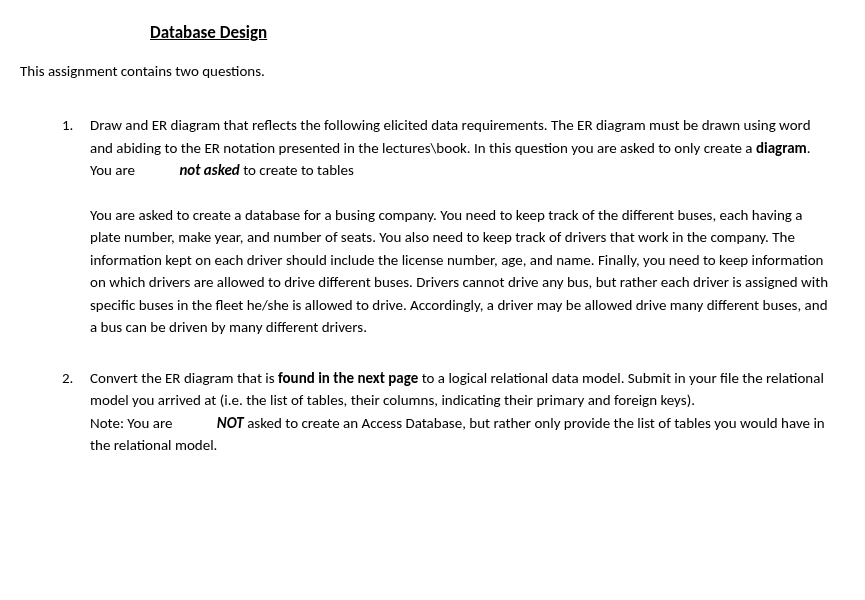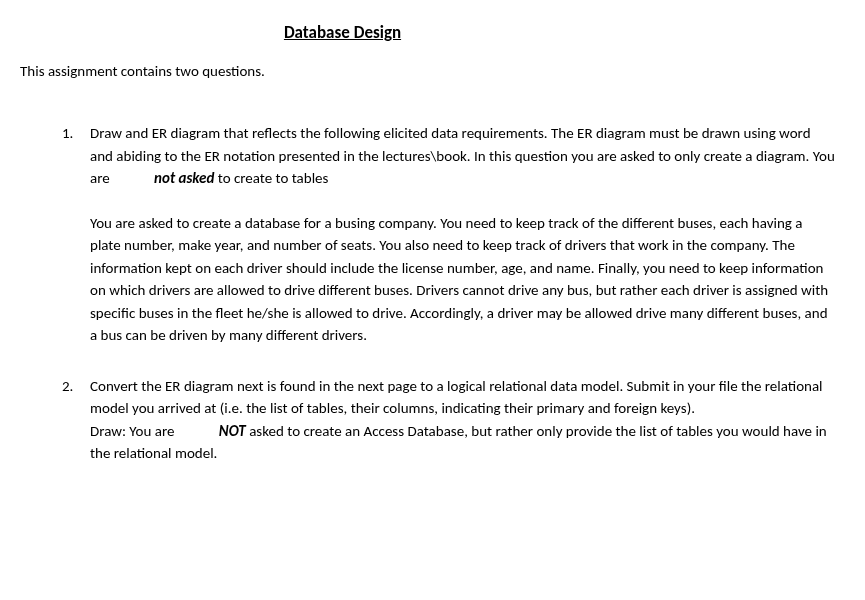--- a/index.html
+++ b/index.html
@@ -11,48 +11,47 @@
       font-family: Calibri, Arial, sans-serif;
       font-size: 15px;
       color: #000;
       background: #fff;
       width: 865px;
       height: 600px;
       padding: 20px 30px 20px 20px;
       line-height: 1.5;
     }
     .title {
-      text-align: center;
       font-weight: bold;
       text-decoration: underline;
       font-size: 17px;
       margin-bottom: 14px;
       margin-left: 130px;
       margin-right: 300px;
     }
     .intro {
-      margin-bottom: 40px;
+      margin-bottom: 32px;
     }
     .list {
       padding-left: 70px;
     }
     .item {
       margin-bottom: 28px;
       position: relative;
     }
     .item-number {
       position: absolute;
       left: -28px;
       top: 0;
     }
     .para {
       margin-bottom: 22px;
     }
     .bold {
-      font-weight: normal;
+      font-weight: bold;
       text-align: right;
     }
     .bolditalic {
       font-weight: bold;
       font-style: italic;
       margin-left: 41px;
     }
   </style>
 </head>
 <body>
@@ -67,20 +66,20 @@
     <span class="item-number">1.</span>
     <div class="para">
       <span>Draw and ER diagram that reflects the following elicited data requirements. The ER diagram must be drawn using word and abiding to the ER notation presented in the lectures\book. In this question you are asked to only create a </span><span class="bold">diagram</span><span>. You are </span><span class="bolditalic">not asked</span><span> to create to tables</span>
     </div>
     <div class="para">You are asked to create a database for a busing company. You need to keep track of the different buses, each having a plate number, make year, and number of seats. You also need to keep track of drivers that work in the company. The information kept on each driver should include the license number, age, and name. Finally, you need to keep information on which drivers are allowed to drive different buses. Drivers cannot drive any bus, but rather each driver is assigned with specific buses in the fleet he/she is allowed to drive. Accordingly, a driver may be allowed drive many different buses, and a bus can be driven by many different drivers.</div>
   </div>
 
   <div class="item">
     <span class="item-number">2.</span>
     <div>
-      <span>Convert the ER diagram next is </span><span class="bold">found in the next page</span><span> to a logical relational data model. Submit in your file the relational model you arrived at (i.e. the list of tables, their columns, indicating their primary and foreign keys).</span>
+      <span>Convert the ER diagram that is </span><span class="bold">found in the next page</span><span> to a logical relational data model. Submit in your file the relational model you arrived at (i.e. the list of tables, their columns, indicating their primary and foreign keys).</span>
     </div>
     <div>
-      <span>Draw: You are </span><span class="bolditalic">NOT</span><span> asked to create an Access Database, but rather only provide the list of tables you would have in the relational model.</span>
+      <span>Note: You are </span><span class="bolditalic">NOT</span><span> asked to create an Access Database, but rather only provide the list of tables you would have in the relational model.</span>
     </div>
   </div>
 
 </div>
 
 </body></html>

